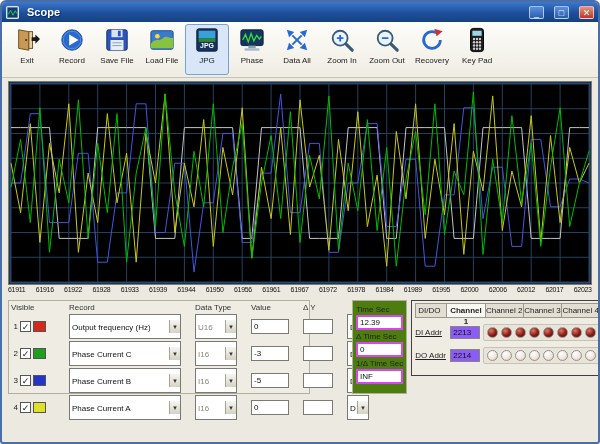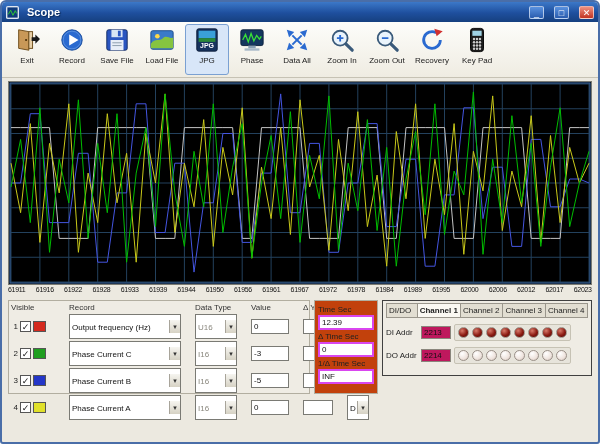--- a/index.html
+++ b/index.html
@@ -97,22 +97,22 @@
   }
   .dd.disabled { background: #ffffff; }
   .dd.disabled .dd-text { color: #8a877e; }
   .valbox {
     height: 15px; background: #fff; border: 1px solid #7a7a74;
     font-size: 8px; line-height: 13px; padding: 0 2px; color: #111;
   }
 
   .time-panel {
     width: 64px; height: 94px;
-    border: 1px solid #b2aea0; background: #c2410c;
-    padding: 2px 3px; font-size: 8px; color: #222;
+    border: 1px solid #b2aea0; background: #4d7c0f;
+    padding: 2px 3px; font-size: 8px; color: #222; margin-left: 38px;
   }
   .tp-label { margin-top: 2px; white-space: nowrap; }
   .tp-value {
     background: #fff; border: 2px solid #d946ef; min-height: 12px;
     line-height: 11px; padding: 0 2px; margin-top: 1px; color: #111;
   }
 
   .dido {
     flex: 1; height: 76px;
     border: 1px solid #404040; background: #efece4;
@@ -123,23 +123,23 @@
     width: 32px; border: 1px solid #9a968c; background: #e2ded2;
     padding: 1px 2px; line-height: 11px;
   }
   .dido-tabs { display: flex; flex: 1; }
   .dtab {
     flex: 1; border: 1px solid #9a968c; border-left: none;
     background: #e2ded2; text-align: center; padding-top: 1px; line-height: 11px;
   }
   .dtab.active { background: #faf8f2; font-weight: bold; }
   .dido-row { display: flex; align-items: center; gap: 3px; margin-top: 6px; }
-  .dido-row .lbl { width: 32px; white-space: nowrap; }
+  .dido-row .lbl { width: 32px; white-space: nowrap; text-decoration: underline; }
   .dido-row .addr {
-    width: 30px; height: 13px; background: #be185d; border: 1px solid #8a867c;
+    width: 30px; height: 13px; background: #8b5cf6; border: 1px solid #8a867c;
     line-height: 12px; padding: 0 2px; color: #111;
   }
   .leds {
     display: flex; gap: 3px; padding: 2px 3px;
     background: #e7e4db; border: 1px solid #c6c2b4; border-radius: 2px;
   }
   .led { width: 11px; height: 11px; border-radius: 50%; border: 1px solid #9a9088; }
   .led.dark  { background: radial-gradient(circle at 35% 30%, #d87a6a, #8a1a12 55%, #4a0a06); }
   .led.light { background: radial-gradient(circle at 35% 30%, #ffffff, #efe4de 60%, #cdbcb4); }
 </style>

